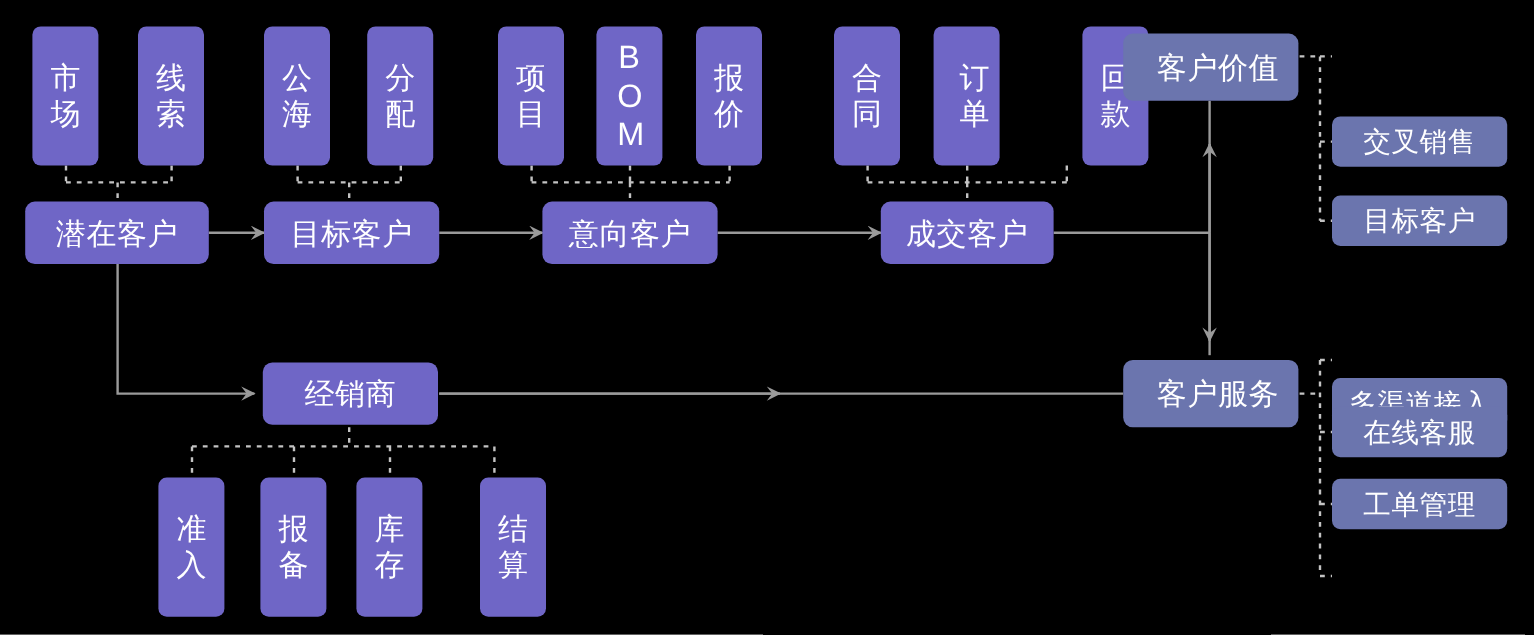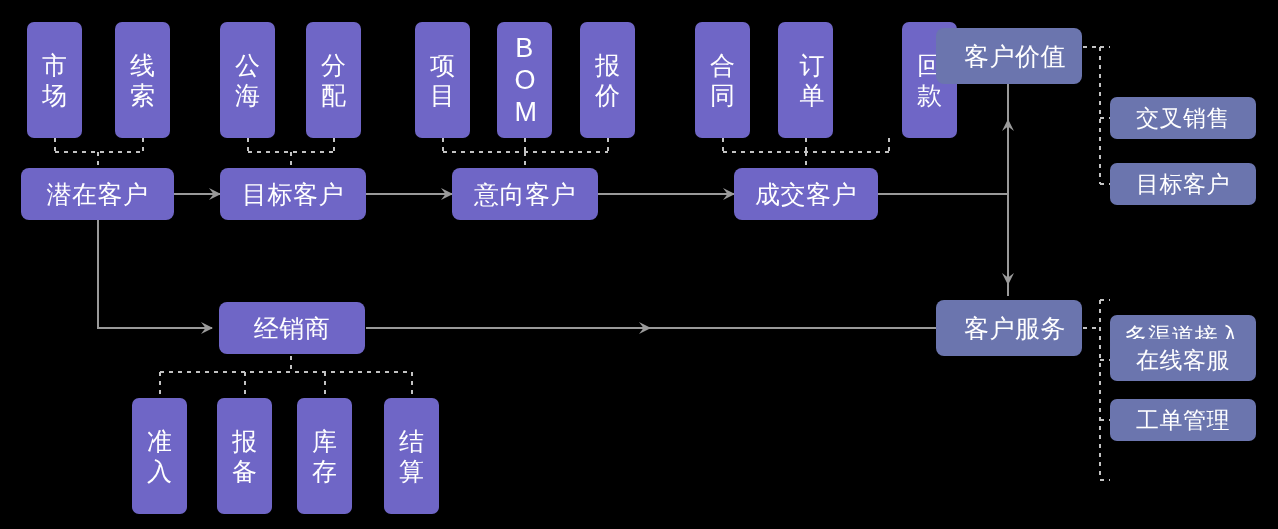--- a/index.html
+++ b/index.html
@@ -214,17 +214,17 @@
 
   <div class="node tall c-purple" style="left:132px; top:398px;">
       <span class="txt">准入</span>
     </div>
   <div class="node tall c-purple" style="left:217px; top:398px;">
       <span class="txt">报备</span>
     </div>
   <div class="node tall c-purple" style="left:297px; top:398px;">
       <span class="txt">库存</span>
     </div>
-  <div class="node tall c-purple" style="left:384px; top:398px;">
+  <div class="node tall c-purple" style="left:400px; top:398px;">
       <span class="txt">结算</span>
     </div>
 
 </div>
 
 </body></html>

